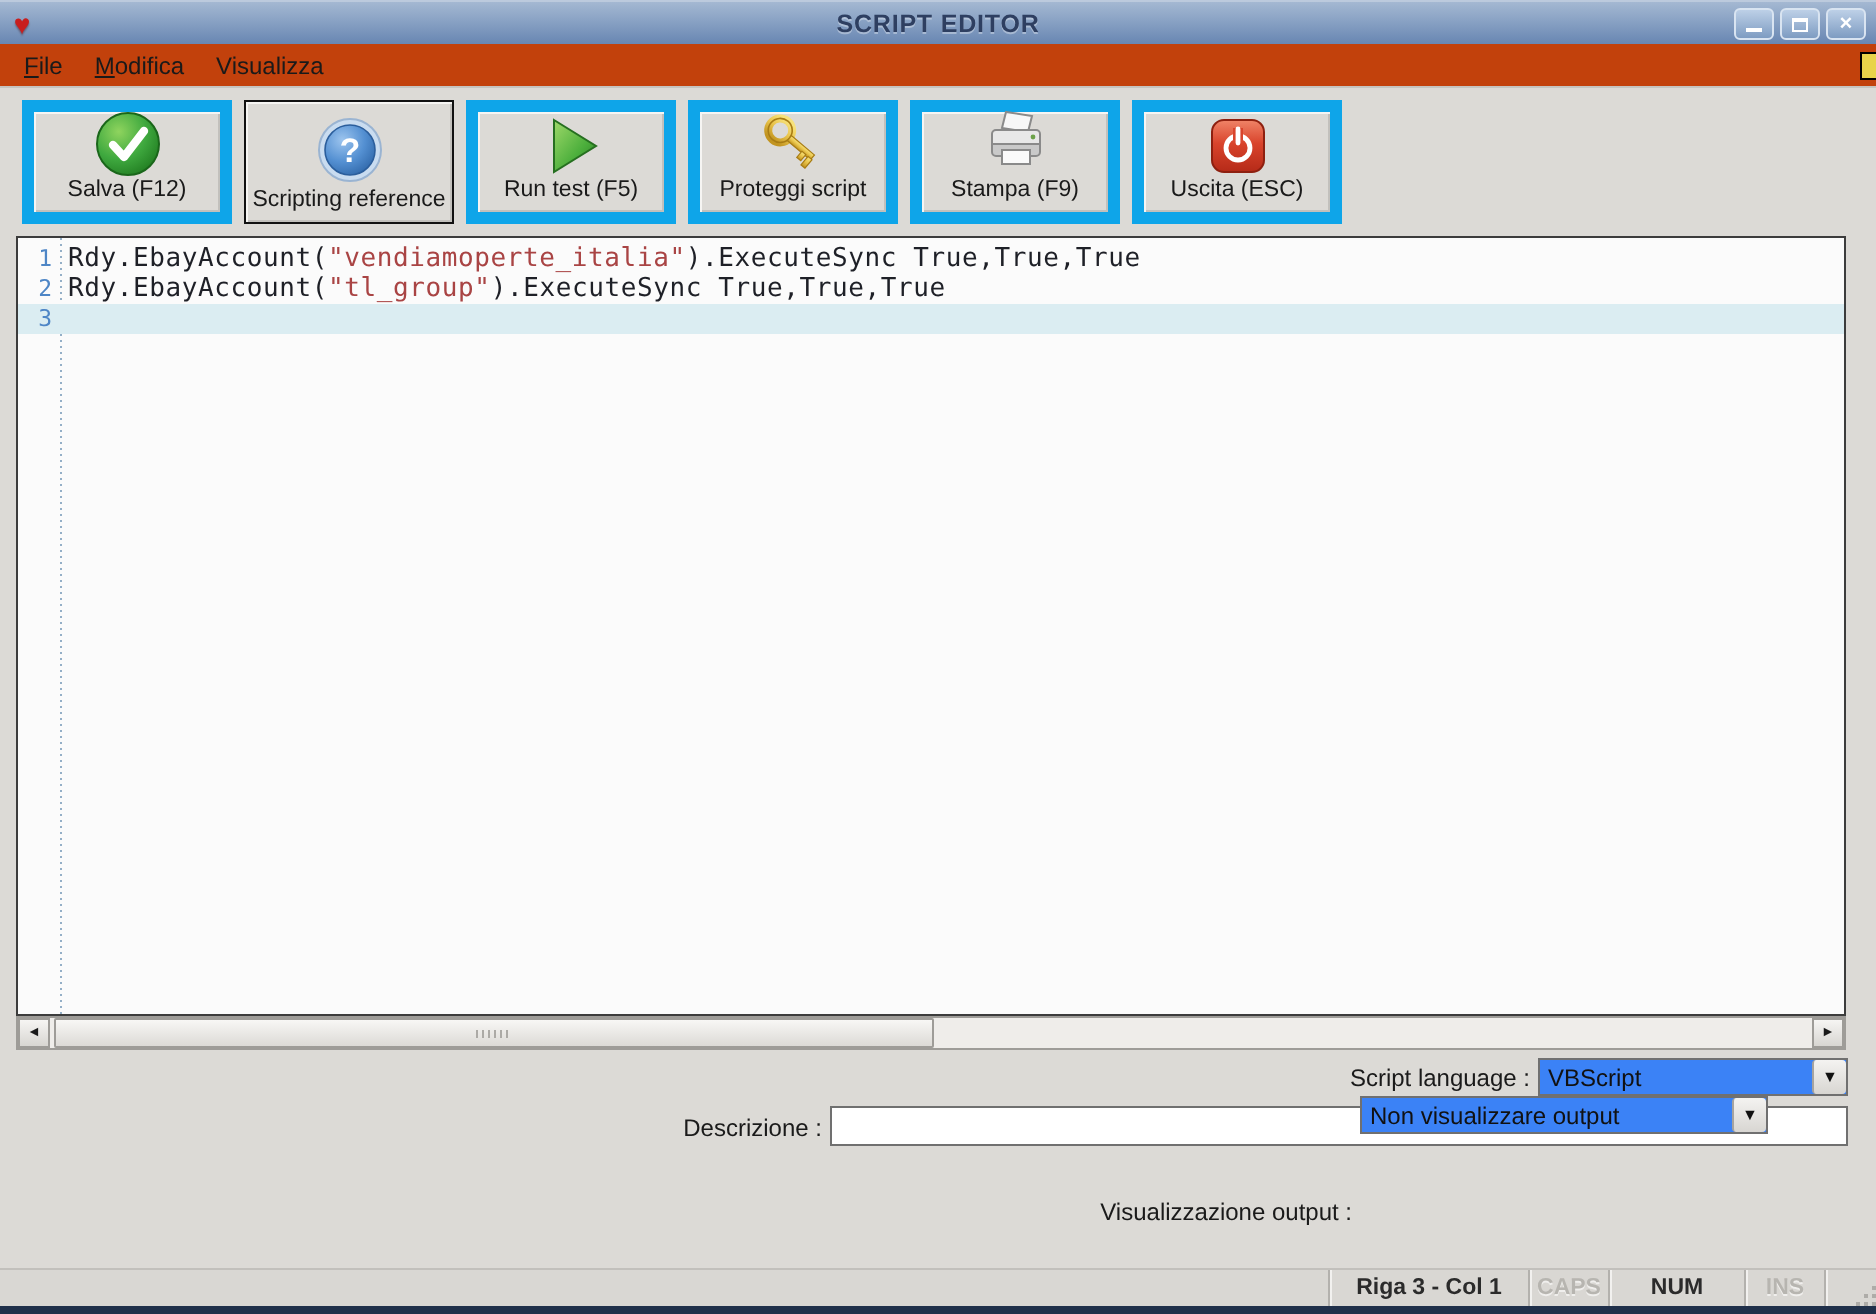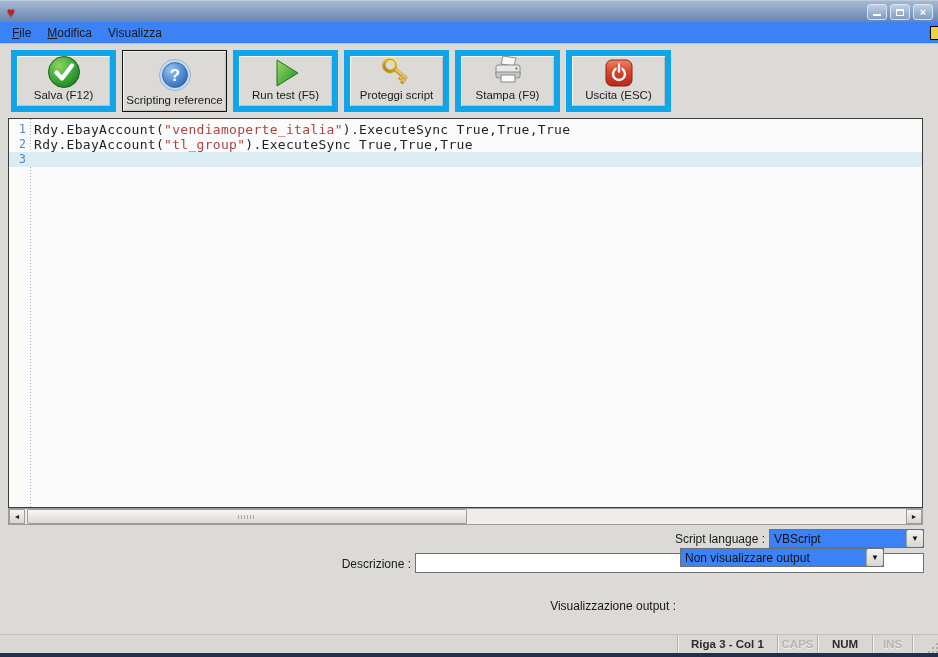--- a/index.html
+++ b/index.html
@@ -17,21 +17,21 @@
     color:#2E3F61; letter-spacing:.4px; text-shadow:0 1px 0 rgba(255,255,255,.35); }
   .win-controls { position:absolute; right:5px; top:3px; display:flex; gap:3px; }
   .winbtn { width:20px; height:16px; border:1px solid #D9E4F1; border-radius:3px;
     background:linear-gradient(#BDD0E7, #7E9CC2); color:#fff; font-size:10px; font-weight:bold;
     display:flex; align-items:center; justify-content:center; cursor:default; }
   .winbtn .bar { width:8px; height:2px; background:#fff; margin-top:6px; }
   .winbtn .box { width:8px; height:7px; border:1px solid #fff; border-top-width:2px; }
   .winbtn .x { line-height:1; font-size:11px; }
 
   
-  .menubar { position:absolute; left:0; top:22px; width:938px; height:22px; background:#3b82f6;
+  .menubar { position:absolute; left:0; top:22px; width:938px; height:22px; background:#c2410c;
     border-bottom:1px solid #C6C4C0; display:flex; align-items:center; padding-left:4px; }
   .menu-item { padding:2px 8px; font-size:12px; color:#1A1A1A; cursor:default; }
   .accel { text-decoration:underline; }
   .clipped-icon { position:absolute; right:0; top:4px; width:8px; height:14px;
     background:#E8D44A; border:1px solid #000; border-right:none; }
 
   
   .toolbar { position:absolute; left:0; top:44px; width:938px; height:74px; background:#DCDAD6;
     display:flex; align-items:flex-start; padding:6px 0 0 11px; }
   .tbtn { width:105px; height:62px; margin-right:6px; background:#DCDAD6;
@@ -88,35 +88,36 @@
   #lbl-out   { right:262px; top:599px; }
   #combo-out { left:680px; top:548px; width:204px; }
 
   
   .statusbar { position:absolute; left:0; top:634px; width:938px; height:19px; background:#D9D7D3;
     border-top:1px solid #C2C0BC; display:flex; align-items:stretch; font-size:11.5px; }
   .seg { border-left:1px solid #B3B1AD; box-shadow:inset 1px 0 0 #F2F1EF;
     display:flex; align-items:center; justify-content:center; font-weight:bold; color:#2B2B2B; }
   .seg-main { flex:1; border-left:none; box-shadow:none; }
   .seg-pos { width:100px; }
-  .seg-caps { width:40px; } .seg-num { width:55px; } .seg-ins { width:40px; }
+  .seg-caps { width:40px; } .seg-num { width:68px; } .seg-ins { width:40px; }
   .seg.disabled { color:#B7B5B0; text-shadow:0 1px 0 #F0EFED; }
   .grip { width:26px; position:relative; }
   .grip-dots { position:absolute; right:4px; bottom:4px; width:2px; height:2px; background:#AEACA8;
     box-shadow:-4px 4px 0 #AEACA8, 0 4px 0 #AEACA8, 4px 4px 0 #AEACA8, 0 0 0 #AEACA8,
       4px 0 0 #AEACA8, 4px -4px 0 #AEACA8; }
   .bottom-edge { position:absolute; left:0; bottom:0; width:938px; height:4px; background:#20304A; }
 </style>
 </head>
 <body>
 
 <div class="window">
 
   <div class="titlebar">
     <span class="app-icon">♥</span>
+    <span class="title">SCRIPT EDITOR</span>
     <div class="win-controls">
       <div class="winbtn">
           <span class="bar"></span>
         </div>
       <div class="winbtn">
           <span class="box"></span>
         </div>
       <div class="winbtn">
           <span class="x">×</span>
         </div>

